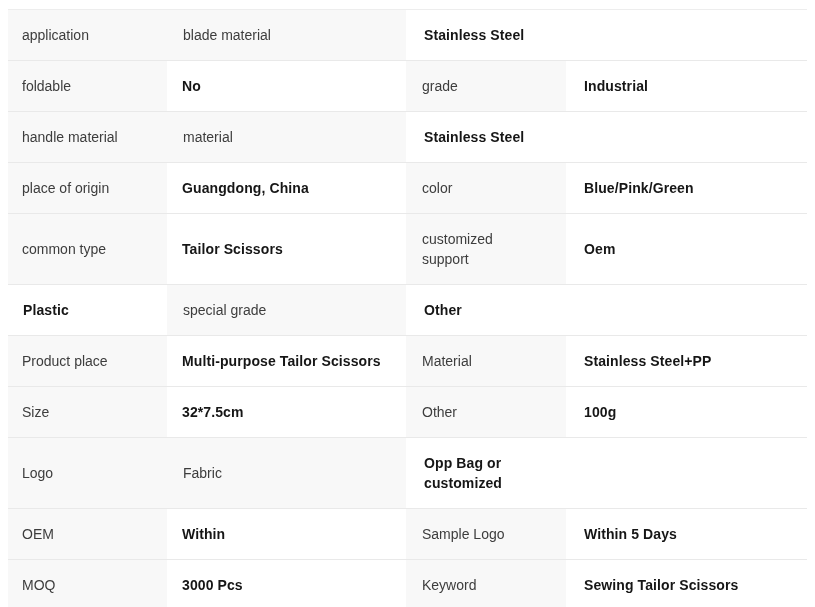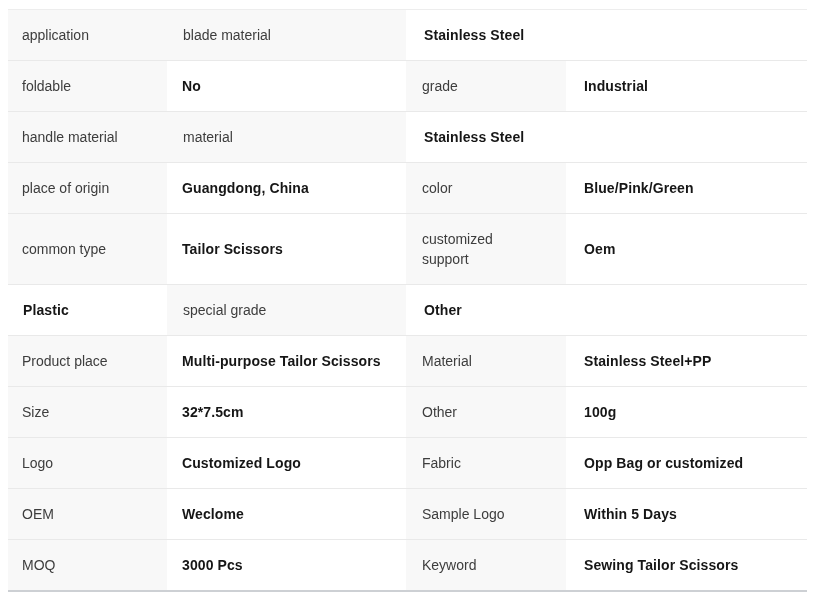--- a/index.html
+++ b/index.html
@@ -106,28 +106,27 @@
 
   <div class="spec-row">
     <div class="cell label-cell c1">Size</div>
     <div class="cell value-cell c2">32*7.5cm</div>
     <div class="cell label-cell c3">Other</div>
     <div class="cell value-cell c4">100g</div>
   </div>
 
   <div class="spec-row">
     <div class="cell label-cell c1">Logo</div>
-    <div class="cell value-cell c2">Customized Logo</div>
     <div class="cell label-cell c3">Fabric</div>
     <div class="cell value-cell c4">Opp Bag or customized</div>
   </div>
 
   <div class="spec-row">
     <div class="cell label-cell c1">OEM</div>
-    <div class="cell value-cell c2">Weclome</div>
+    <div class="cell value-cell c2">Within</div>
     <div class="cell label-cell c3">Sample Logo</div>
     <div class="cell value-cell c4">Within 5 Days</div>
   </div>
 
   <div class="spec-row">
     <div class="cell label-cell c1">MOQ</div>
     <div class="cell value-cell c2">3000 Pcs</div>
     <div class="cell label-cell c3">Keyword</div>
     <div class="cell value-cell c4">Sewing Tailor Scissors</div>
   </div>

